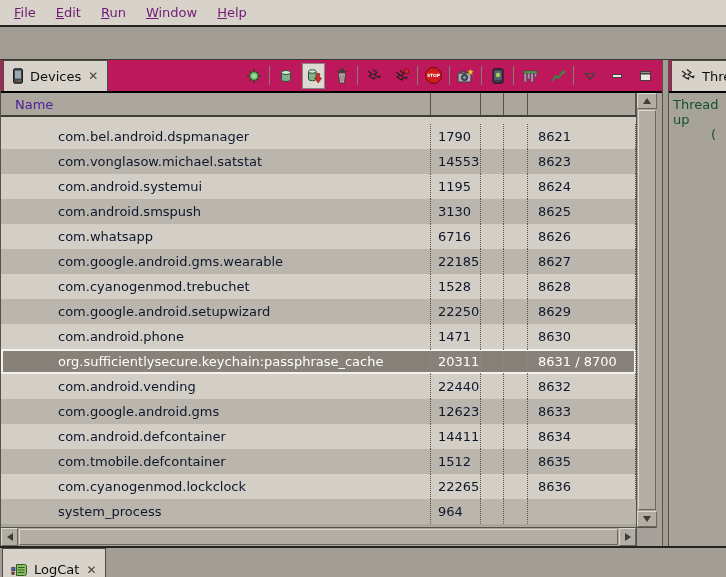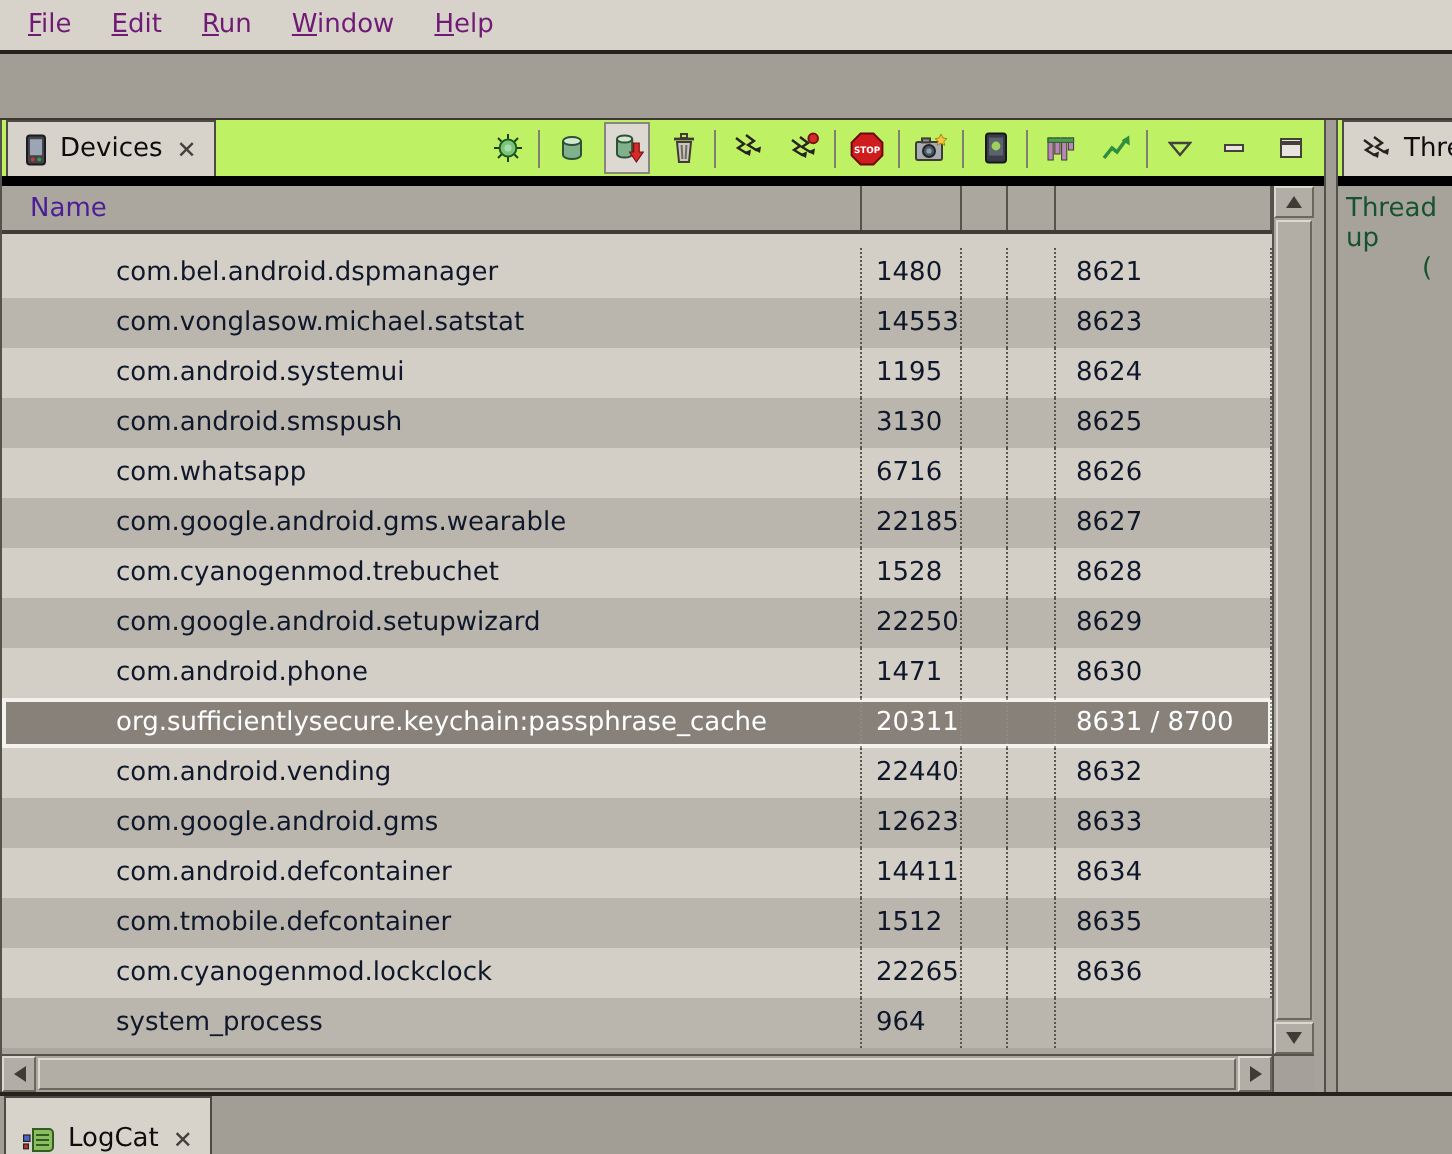--- a/index.html
+++ b/index.html
@@ -26,21 +26,21 @@
   .main { display:flex; height:486px; }
   .left-panel {
     width:662px; display:flex; flex-direction:column;
     border-left:1px solid #55524b; background:#a7a39b;
   }
   .sash { width:7px; background:#a29e96; border-left:1px solid #55524b; border-right:1px solid #55524b; }
   .right-panel { flex:1; display:flex; flex-direction:column; overflow:hidden; background:#a7a39b; }
 
   
   .tabbar {
-    height:33px; background:#bef264; border-bottom:5px solid #000000;
+    height:33px; background:#be185d; border-bottom:2px solid #000000;
     display:flex; align-items:stretch; overflow:hidden; flex:none;
   }
   .tab {
     margin-left:2px; background:#d7d3cb;
     border:1px solid #4d4a43; border-bottom:none;
     display:flex; align-items:center; gap:6px; padding:0 8px;
     color:#0d0d0d; white-space:nowrap; flex:none;
   }
   .tab-close { color:#44403a; font-size:12px; padding:0 1px; }
 
@@ -281,21 +281,21 @@
           <div class="hc ca"></div>
           <div class="hc cb"></div>
           <div class="hc port"></div>
         </div>
 
         <div class="rows-wrap">
           <div class="partial-row"></div>
           <div>
               <div class="row">
     <div class="cell name">com.bel.android.dspmanager</div>
-    <div class="cell pid">1480</div>
+    <div class="cell pid">1790</div>
     <div class="cell ca"></div>
     <div class="cell cb"></div>
     <div class="cell port">8621</div>
   </div>
               <div class="row">
     <div class="cell name">com.vonglasow.michael.satstat</div>
     <div class="cell pid">14553</div>
     <div class="cell ca"></div>
     <div class="cell cb"></div>
     <div class="cell port">8623</div>

